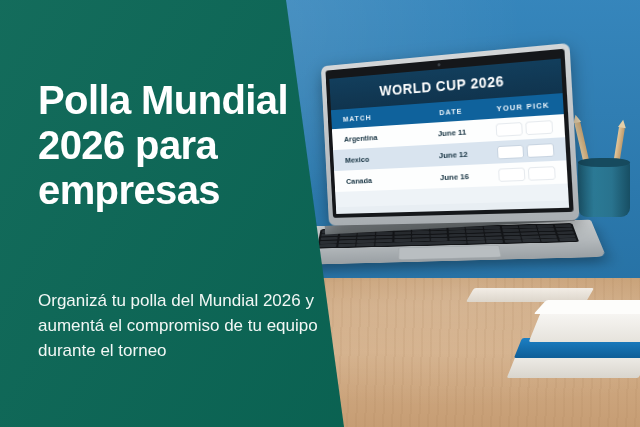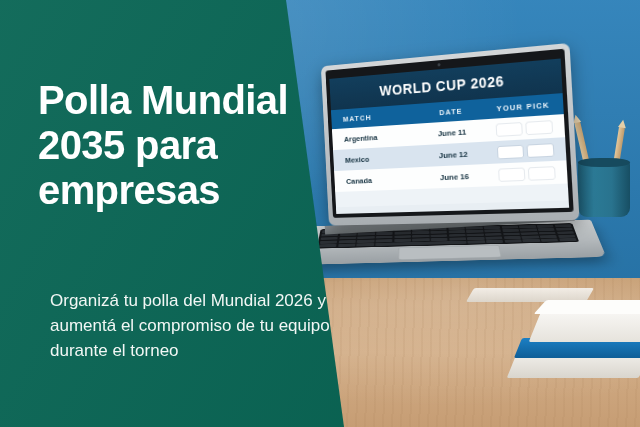--- a/index.html
+++ b/index.html
@@ -147,21 +147,21 @@
     clip-path:polygon(0 0, 286px 0, 344px 427px, 0 427px);
     background:linear-gradient(120deg, rgba(255,255,255,.04), rgba(0,0,0,.05));
   }
 
   .headline {
     position:absolute; left:38px; top:78px; width:300px;
     color:#ffffff; font-size:40px; line-height:1.13;
     font-weight:bold; letter-spacing:-.6px;
   }
   .subline {
-    position:absolute; left:50px; top:288px; width:306px;
+    position:absolute; left:38px; top:288px; width:306px;
     color:#f2f7f5; font-size:17px; line-height:1.48; font-weight:normal;
   }
 </style>
 </head>
 <body>
 
 <div class="stage">
 
   <div class="wall"></div>
   <div class="wall-shade"></div>
@@ -312,16 +312,16 @@
 
           <div class="sc-foot"></div>
         </div>
       </div>
     </div>
   </div>
 
   <div class="panel"></div>
   <div class="panel-sheen"></div>
 
-  <div class="headline">Polla Mundial 2035 para empresas</div>
+  <div class="headline">Polla Mundial 2026 para empresas</div>
   <div class="subline">Organizá tu polla del Mundial 2026 y aumentá el compromiso de tu equipo durante el torneo</div>
 
 </div>
 
 </body></html>

